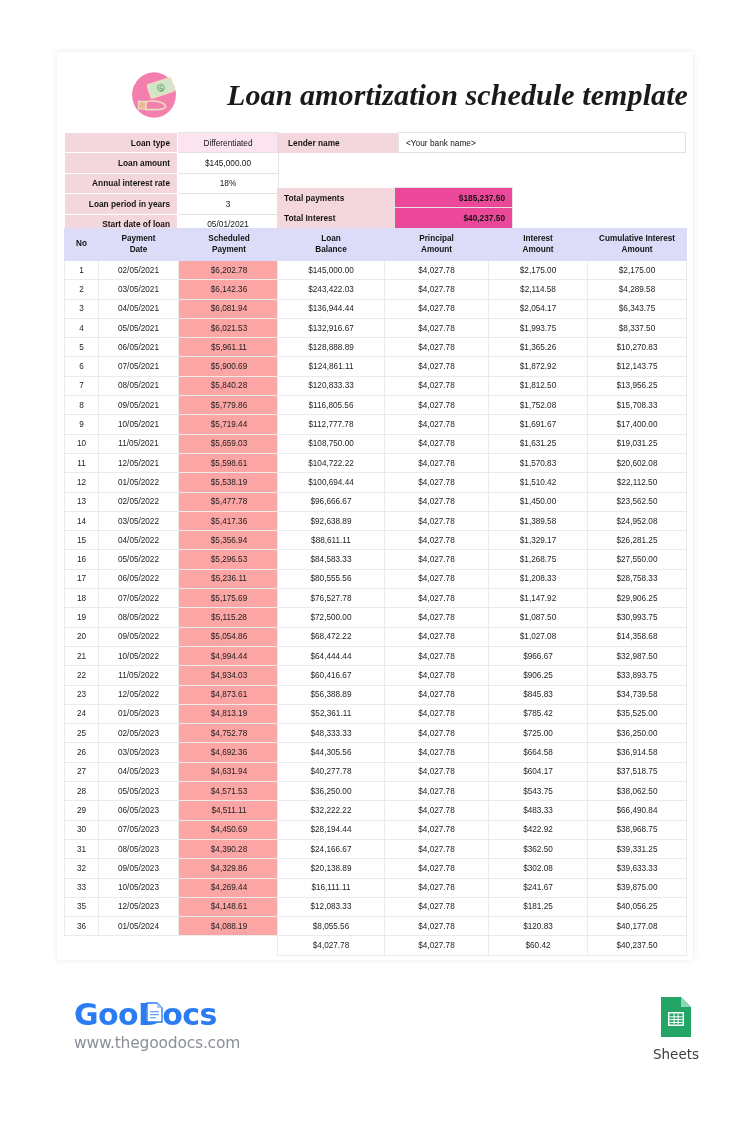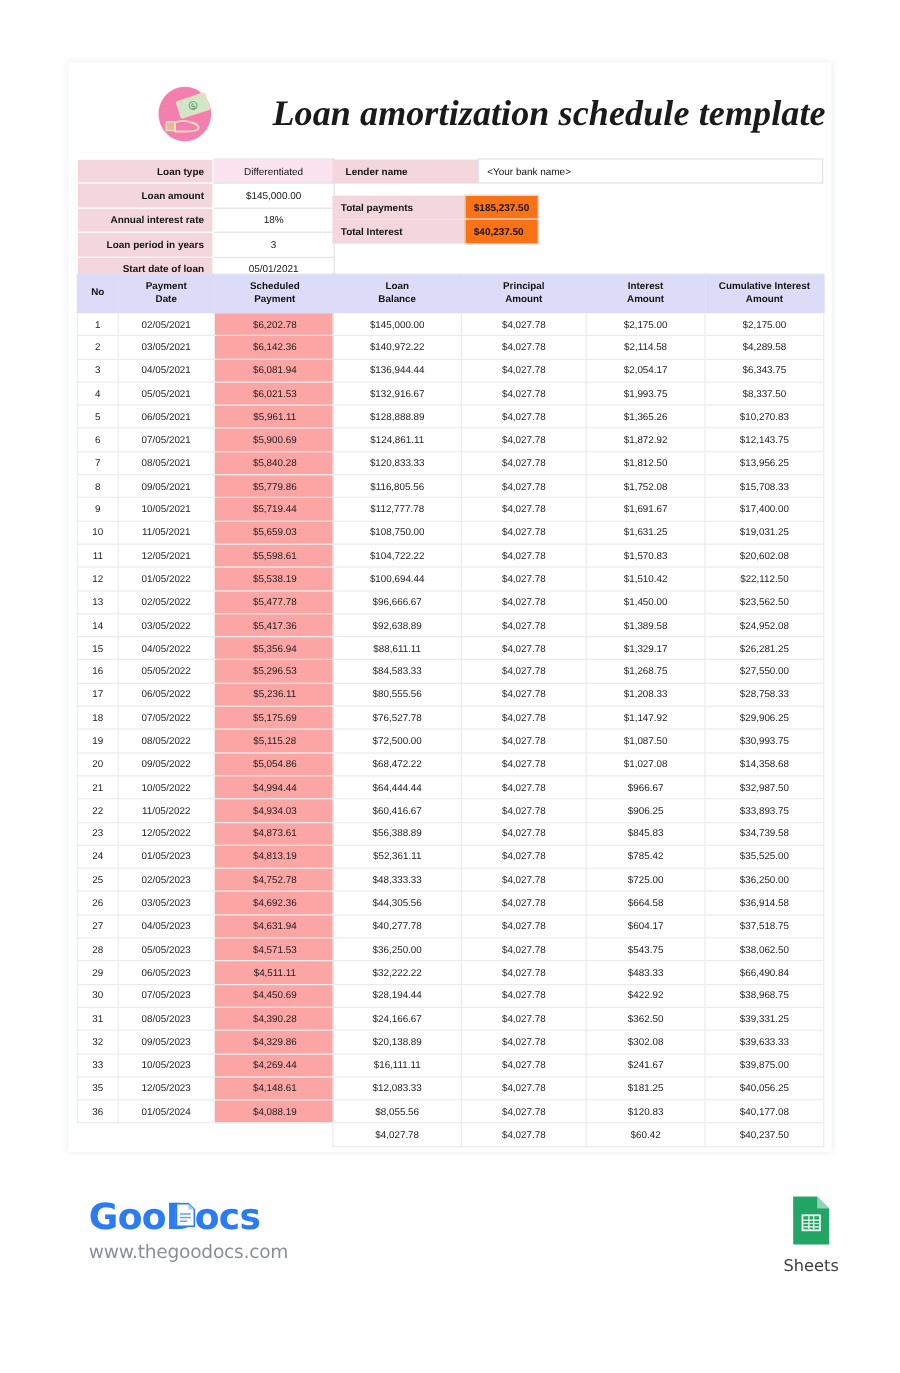--- a/index.html
+++ b/index.html
@@ -104,39 +104,39 @@
   }
   .info-right-top td.val {
     background: #ffffff;
     border: 1px solid #e3e3e3;
     text-align: left;
   }
 
   .info-right-bot {
     position: absolute;
     left: 220px;
-    top: 30px;
-    width: 172px;
+    top: 55px;
+    width: 236px;
     border-collapse: collapse;
   }
   .info-right-bot td {
     height: 19.4px;
     font-size: 8.3px;
     color: #141414;
     padding: 0 7px;
   }
   .info-right-bot td.lbl {
     background: #f4d7dc;
     font-weight: bold;
     width: 103px;
   }
   .info-right-bot td.val {
-    background: #f97316;
+    background: #ec4899;
     border: 1px solid #e3e3e3;
-    text-align: left;
+    text-align: right;
     font-weight: bold;
   }
 
   
   .sched-zone {
     position: relative;
     margin-top: 6px;
   }
   table.sched {
     border-collapse: collapse;
@@ -520,21 +520,21 @@
           </tr>
         </thead>
       <tbody id="right-body">
           <tr>
             <td>$145,000.00</td>
             <td>$4,027.78</td>
             <td>$2,175.00</td>
             <td>$2,175.00</td>
           </tr>
           <tr>
-            <td>$140,972.22</td>
+            <td>$243,422.03</td>
             <td>$4,027.78</td>
             <td>$2,114.58</td>
             <td>$4,289.58</td>
           </tr>
           <tr>
             <td>$136,944.44</td>
             <td>$4,027.78</td>
             <td>$2,054.17</td>
             <td>$6,343.75</td>
           </tr>

